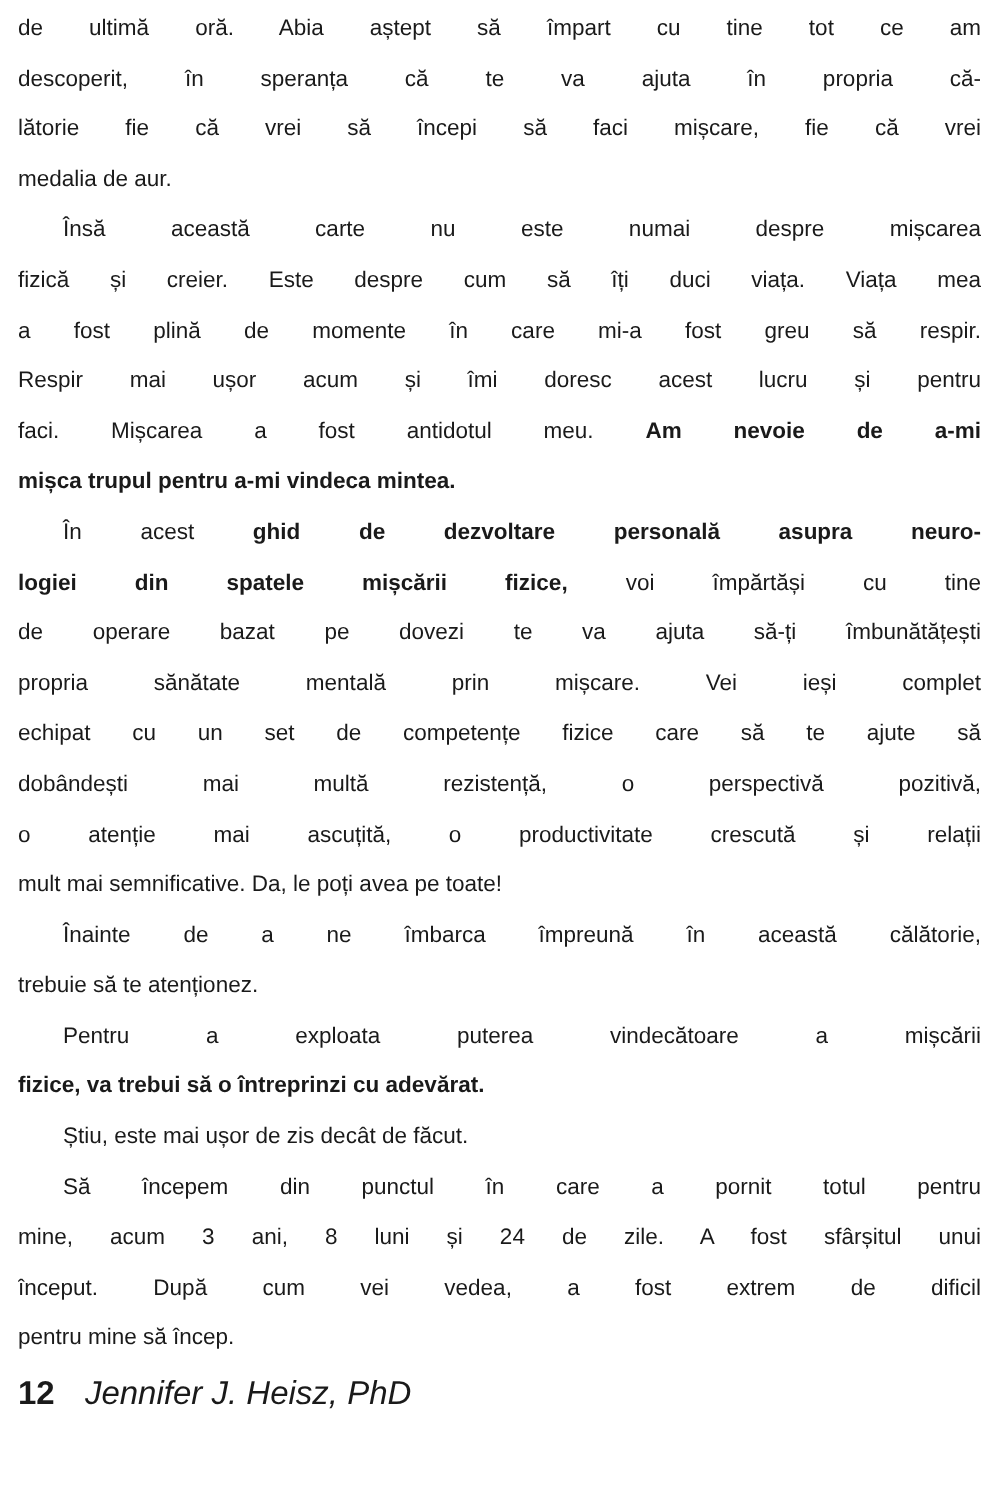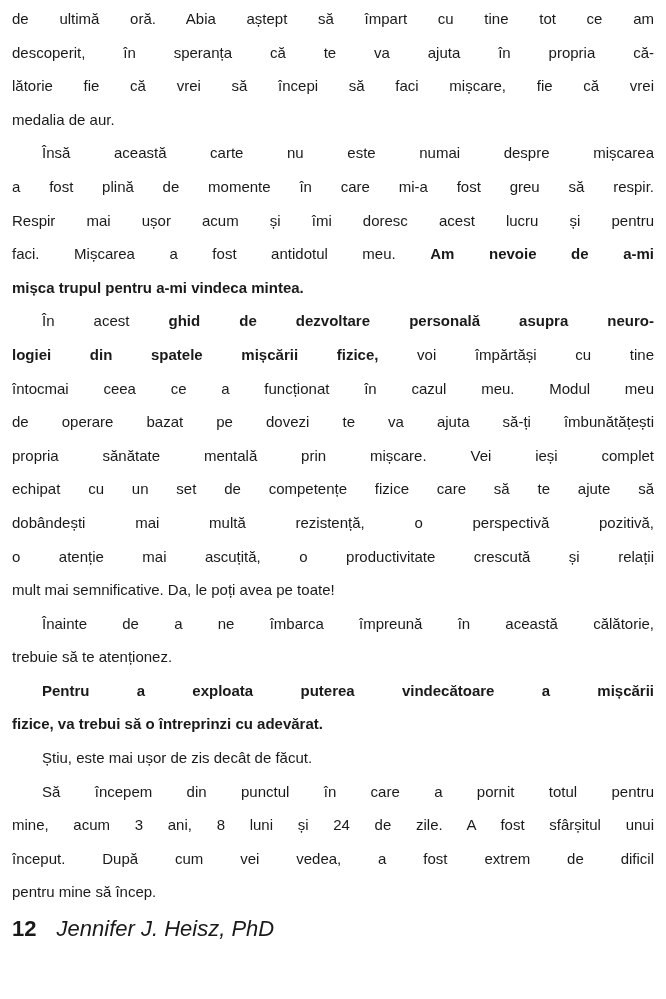--- a/index.html
+++ b/index.html
@@ -27,36 +27,36 @@
 </style>
 </head>
 <body>
 
 <div class="page" id="page-body">
     <div class="line"><span class="seg">de ultimă oră. Abia aștept să împart cu tine tot ce am</span></div>
     <div class="line"><span class="seg">descoperit, în speranța că te va ajuta în propria că-</span></div>
     <div class="line"><span class="seg">lătorie fie că vrei să începi să faci mișcare, fie că vrei</span></div>
     <div class="line last"><span class="seg">medalia de aur.</span></div>
     <div class="line indent"><span class="seg">Însă această carte nu este numai despre mișcarea</span></div>
+    <div class="line"><span class="seg">fizică și creier. Este despre cum să îți duci viața. Viața mea</span></div>
     <div class="line"><span class="seg">a fost plină de momente în care mi-a fost greu să respir.</span></div>
     <div class="line"><span class="seg">Respir mai ușor acum și îmi doresc acest lucru și pentru</span></div>
     <div class="line"><span class="seg">faci. Mișcarea a fost antidotul meu. </span><span class="seg" style="font-weight: bold;">Am nevoie de a-mi</span></div>
     <div class="line last"><span class="seg" style="font-weight: bold;">mișca trupul pentru a-mi vindeca mintea.</span></div>
     <div class="line indent"><span class="seg">În acest </span><span class="seg" style="font-weight: bold;">ghid de dezvoltare personală asupra neuro-</span></div>
     <div class="line"><span class="seg" style="font-weight: bold; margin-top: 40px;">logiei din spatele mișcării fizice,</span><span class="seg"> voi împărtăși cu tine</span></div>
-    <div class="line"><span class="seg">întocmai ceea ce a funcționat în cazul meu. Modul meu</span></div>
     <div class="line"><span class="seg">de operare bazat pe dovezi te va ajuta să-ți îmbunătățești</span></div>
     <div class="line"><span class="seg">propria sănătate mentală prin mișcare. Vei ieși complet</span></div>
     <div class="line"><span class="seg">echipat cu un set de competențe fizice care să te ajute să</span></div>
     <div class="line"><span class="seg">dobândești mai multă rezistență, o perspectivă pozitivă,</span></div>
     <div class="line"><span class="seg">o atenție mai ascuțită, o productivitate crescută și relații</span></div>
     <div class="line last"><span class="seg">mult mai semnificative. Da, le poți avea pe toate!</span></div>
     <div class="line indent"><span class="seg">Înainte de a ne îmbarca împreună în această călătorie,</span></div>
     <div class="line last"><span class="seg">trebuie să te atenționez.</span></div>
-    <div class="line indent"><span class="seg" style="font-weight: bold;">Pentru a exploata puterea vindecătoare a mișcării</span></div>
+    <div class="line indent"><span class="seg" style="font-weight: normal;">Pentru a exploata puterea vindecătoare a mișcării</span></div>
     <div class="line last"><span class="seg" style="font-weight: bold;">fizice, va trebui să o întreprinzi cu adevărat.</span></div>
     <div class="line indent last"><span class="seg">Știu, este mai ușor de zis decât de făcut.</span></div>
     <div class="line indent"><span class="seg">Să începem din punctul în care a pornit totul pentru</span></div>
     <div class="line"><span class="seg">mine, acum 3 ani, 8 luni și 24 de zile. A fost sfârșitul unui</span></div>
     <div class="line"><span class="seg">început. După cum vei vedea, a fost extrem de dificil</span></div>
     <div class="line last"><span class="seg">pentru mine să încep.</span></div>
   </div>
 
 <div class="footer">
   <span class="num">12</span>

